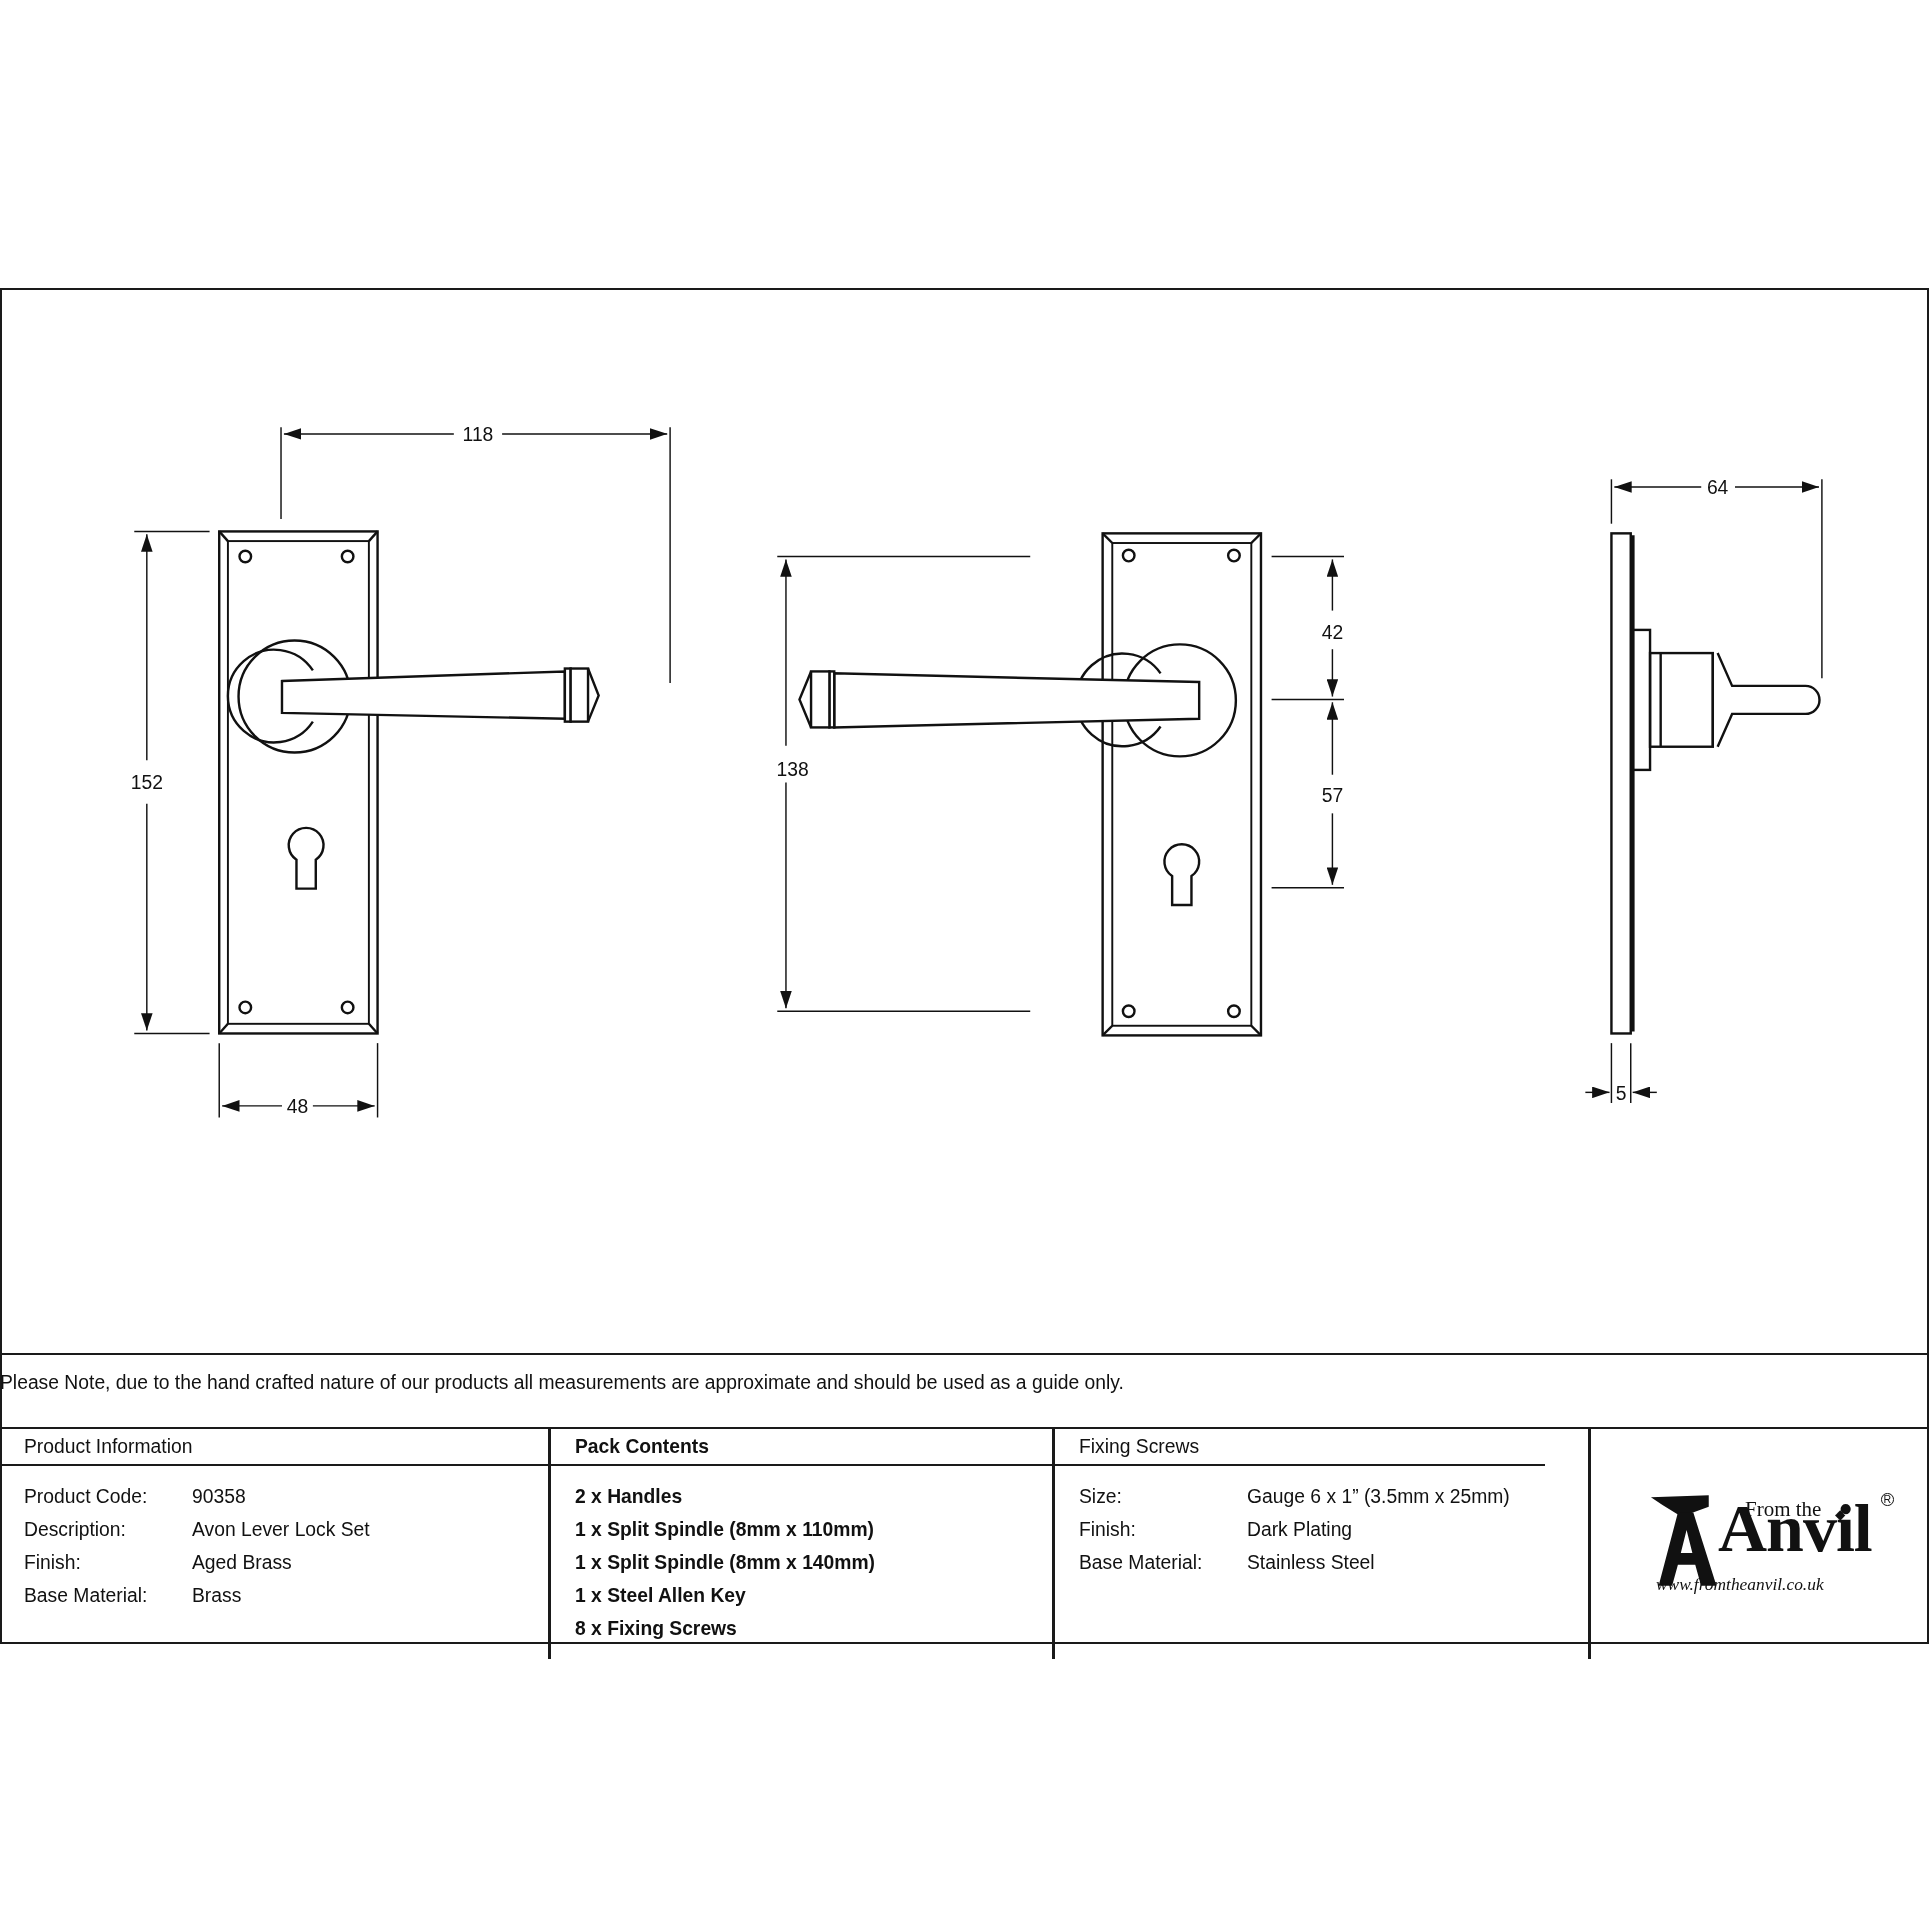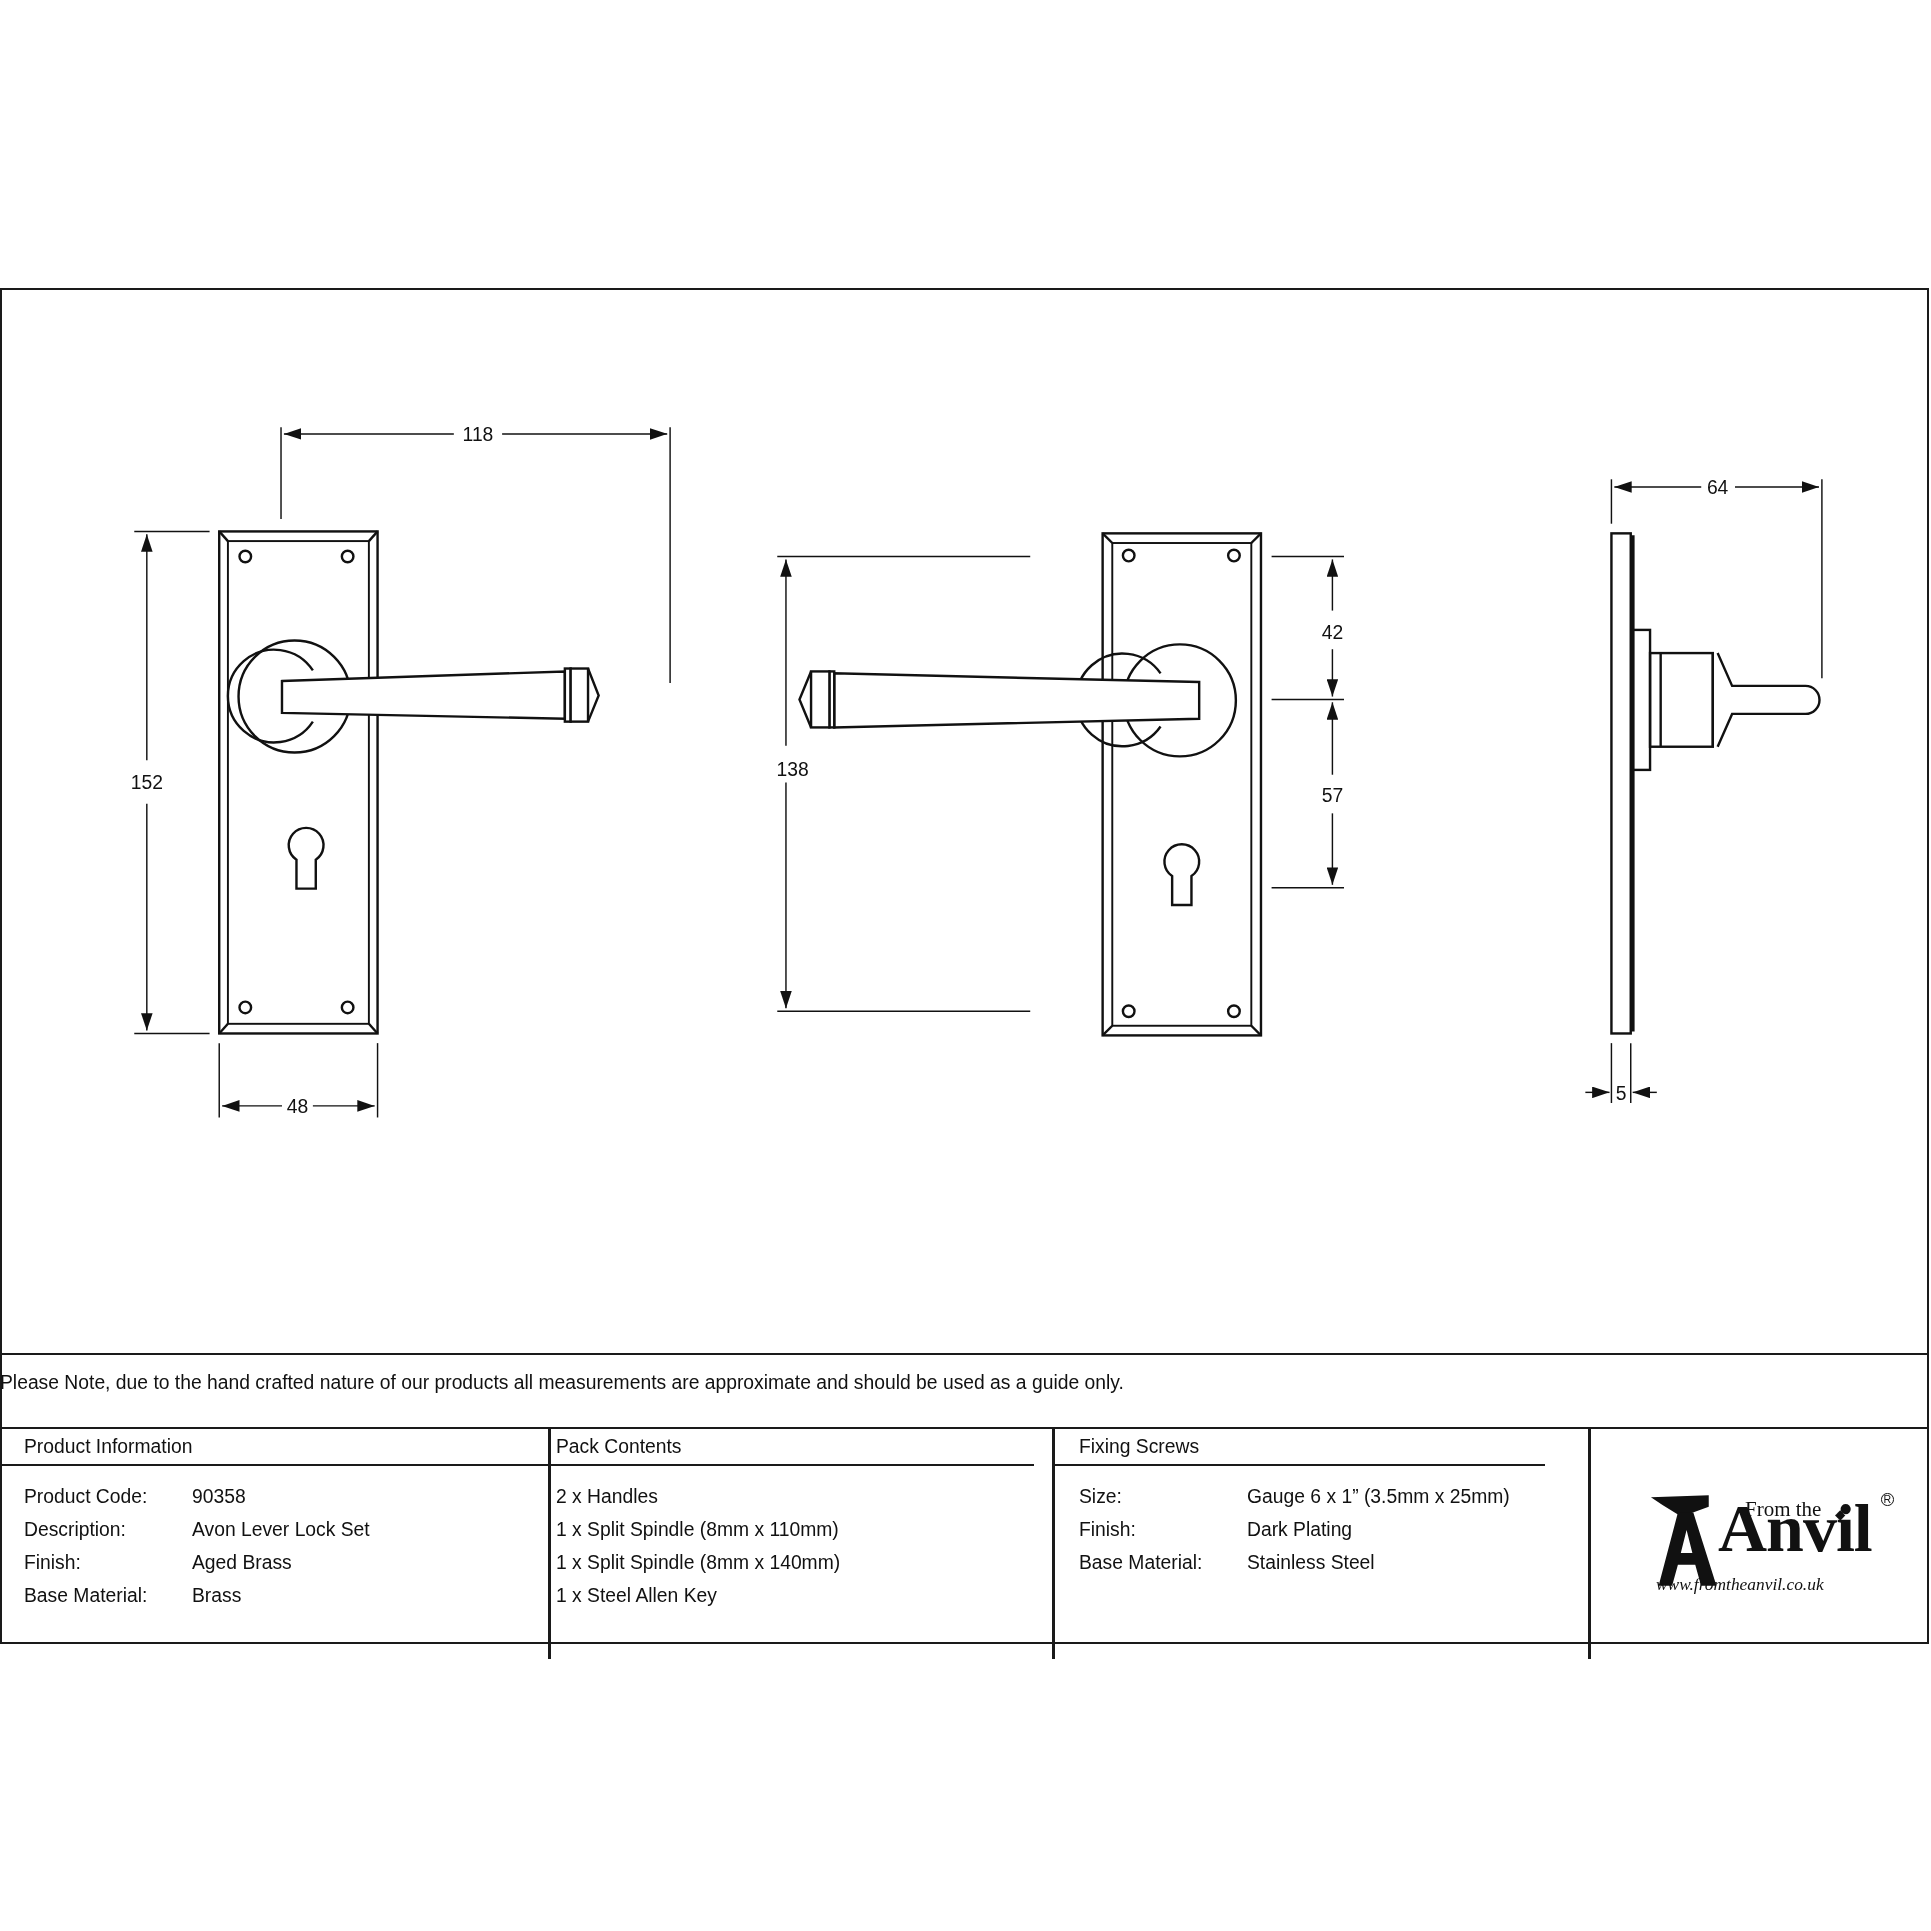--- a/index.html
+++ b/index.html
@@ -153,27 +153,28 @@
           <span>Aged Brass</span>
         </div>
       <div class="row">
           <span class="k">Base Material:</span>
           <span>Brass</span>
         </div>
     </div>
   </div>
   <div class="vline" style="left:548px;"></div>
 
-  <div class="col" style="left:532px; width:502px;">
+  <div class="col" style="left:551px; width:502px;font-weight:bold;">
     <div class="hd">Pack Contents</div>
     <div class="bd">
       <div class="row">2 x Handles</div>
       <div class="row">1 x Split Spindle (8mm x 110mm)</div>
       <div class="row">1 x Split Spindle (8mm x 140mm)</div>
       <div class="row">1 x Steel Allen Key</div>
+      <div class="row">8 x Fixing Screws</div>
     </div>
   </div>
   <div class="vline" style="left:1052px;"></div>
 
   <div class="col" style="left:1055px; width:490px;">
     <div class="hd">Fixing Screws</div>
     <div class="bd">
       <div class="row">
           <span class="k">Size:</span>
           <span>Gauge 6 x 1” (3.5mm x 25mm)</span>

